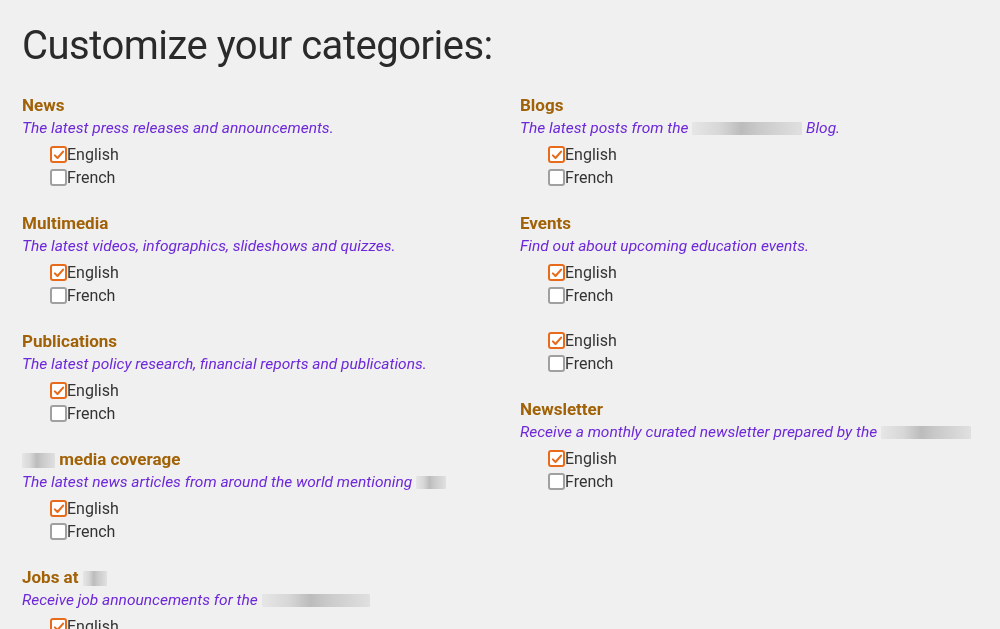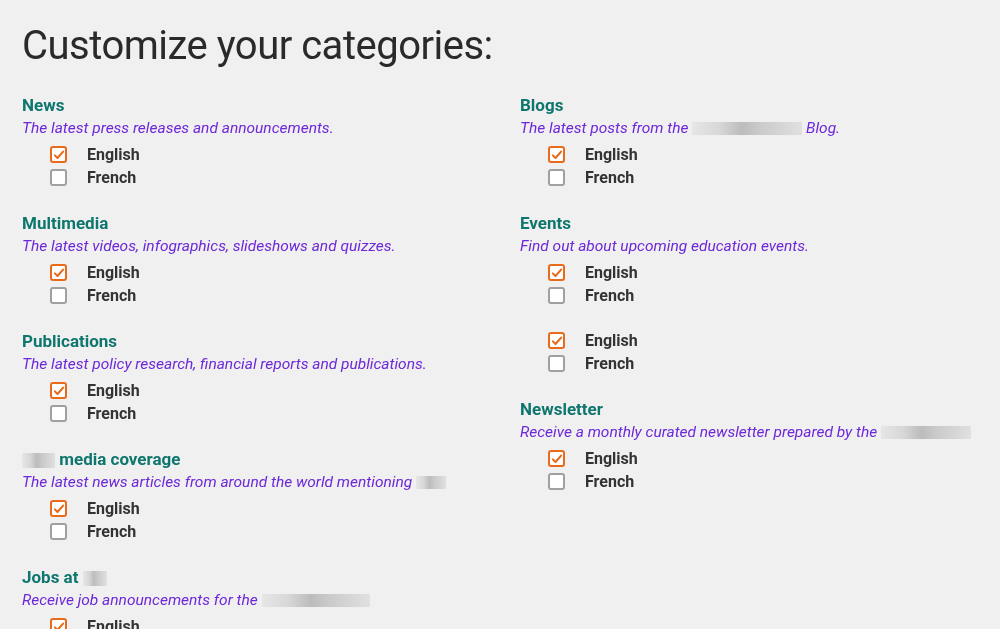--- a/index.html
+++ b/index.html
@@ -28,39 +28,38 @@
     }
     .column {
       flex: 1;
     }
     .category {
       margin-bottom: 26px;
     }
     .cat-title {
       font-size: 17px;
       font-weight: 700;
-      color: #0f766e;
+      color: #a16207;
       margin-bottom: 4px;
     }
     .cat-desc {
       font-size: 15.5px;
       font-style: italic;
       color: #6d28d9;
       margin-bottom: 8px;
     }
     .options {
       padding-left: 28px;
     }
     .option {
       display: flex;
       align-items: center;
-      gap: 20px;
+      gap: 0;
       margin-bottom: 4px;
       cursor: pointer;
-      font-weight: bold;
     }
     .checkbox {
       width: 17px;
       height: 17px;
       border: 2px solid #a0a0a0;
       border-radius: 3px;
       background: #fff;
       display: inline-flex;
       align-items: center;
       justify-content: center;

